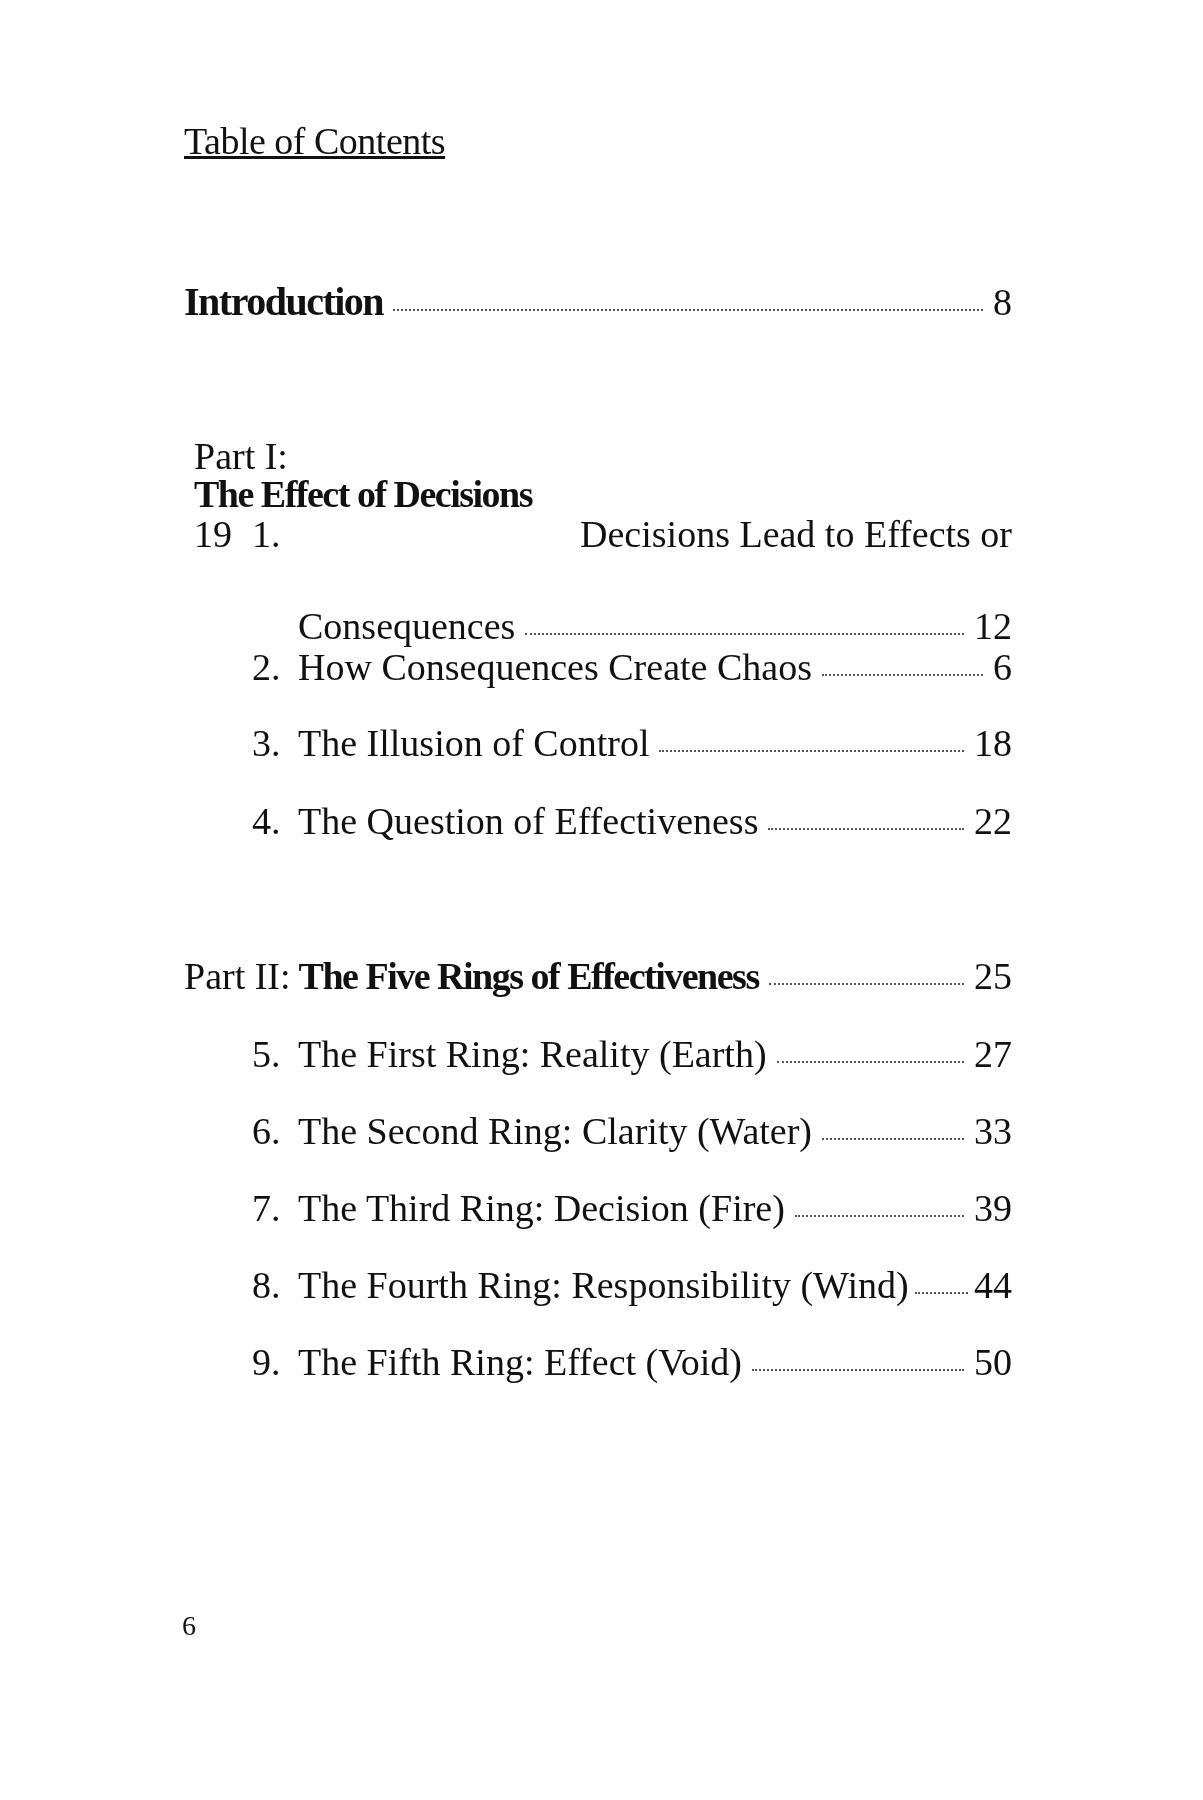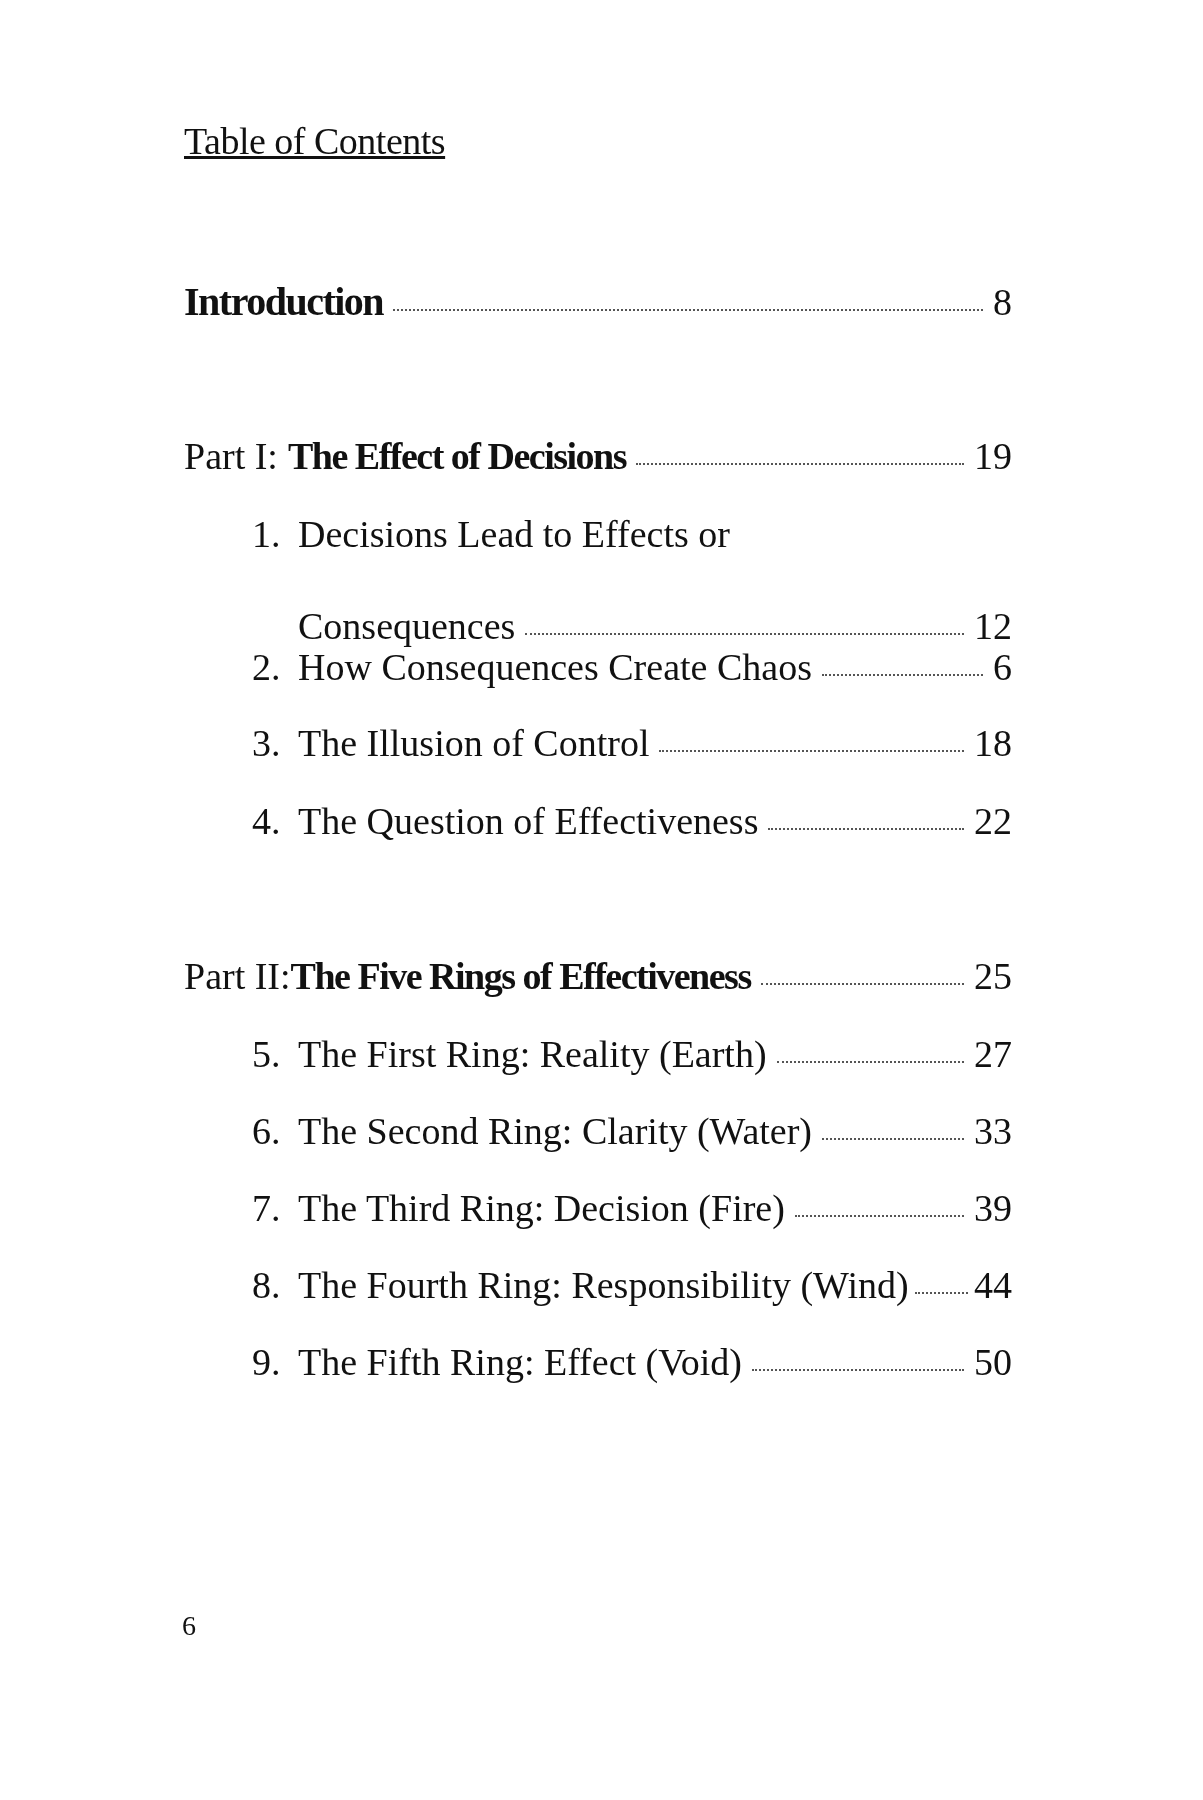--- a/index.html
+++ b/index.html
@@ -27,20 +27,21 @@
     }
     .row {
       position: absolute;
       left: 184px;
       width: 828px;
       display: flex;
       align-items: baseline;
       font-size: 38px;
       line-height: 1;
       white-space: nowrap;
+      justify-content: space-between;
     }
     .row.sub {
       left: 252px;
       width: 760px;
     }
     .num {
       display: inline-block;
       width: 46px;
       flex: none;
     }
@@ -76,21 +77,21 @@
 <div>
 
   <div class="page-heading">Table of Contents</div>
 
   <div class="row" style="top:282px;">
     <span class="bold intro">Introduction</span>
     <span class="leader"></span>
     <span class="pg">8</span>
   </div>
 
-  <div class="row" style="top:437px;">
+  <div class="row" style="top:437px;flex-direction:column;">
     <span>Part I: </span>
     <span class="bold" style="margin-left:10px;">The Effect of Decisions</span>
     <span class="leader"></span>
     <span class="pg">19</span>
   </div>
 
   <div>
     <div class="row sub" style="top:515px;">
       <span class="num">1.</span>
       <span>Decisions Lead to Effects or</span>
@@ -118,21 +119,21 @@
 
   <div class="row sub" style="top:802px;">
     <span class="num">4.</span>
     <span>The Question of Effectiveness</span>
     <span class="leader"></span>
     <span class="pg">22</span>
   </div>
 
   <div class="row" style="top:957px;">
     <span>Part II: </span>
-    <span class="bold" style="">The Five Rings of Effectiveness</span>
+    <span class="bold" style="margin-left:8px;">The Five Rings of Effectiveness</span>
     <span class="leader"></span>
     <span class="pg">25</span>
   </div>
 
   <div class="row sub" style="top:1035px;">
     <span class="num">5.</span>
     <span>The First Ring: Reality (Earth)</span>
     <span class="leader"></span>
     <span class="pg">27</span>
   </div>

